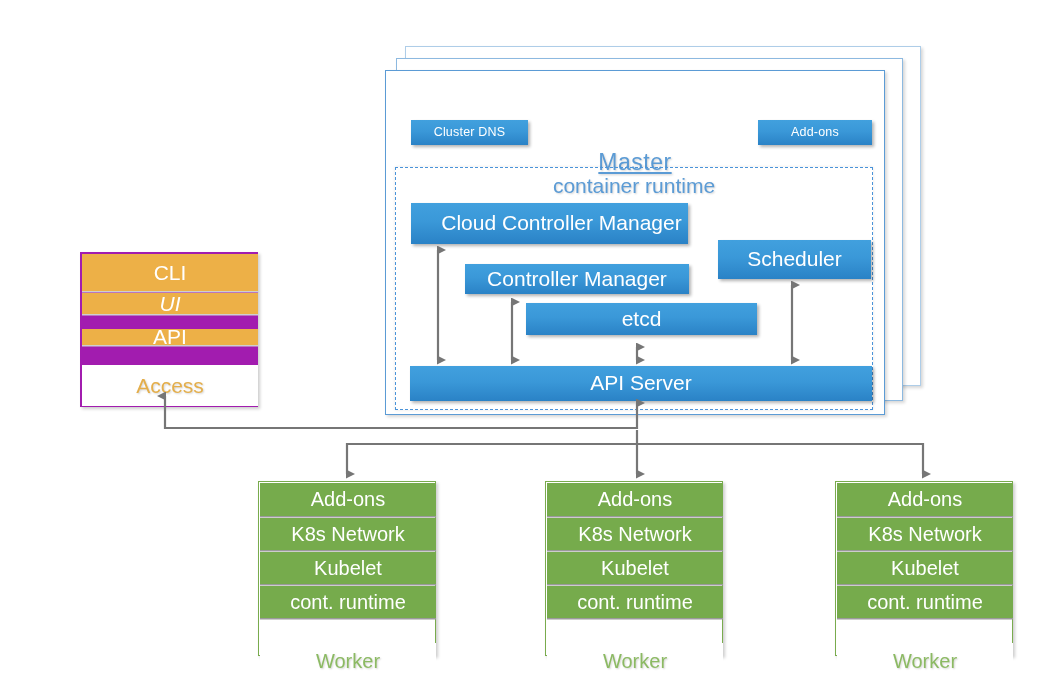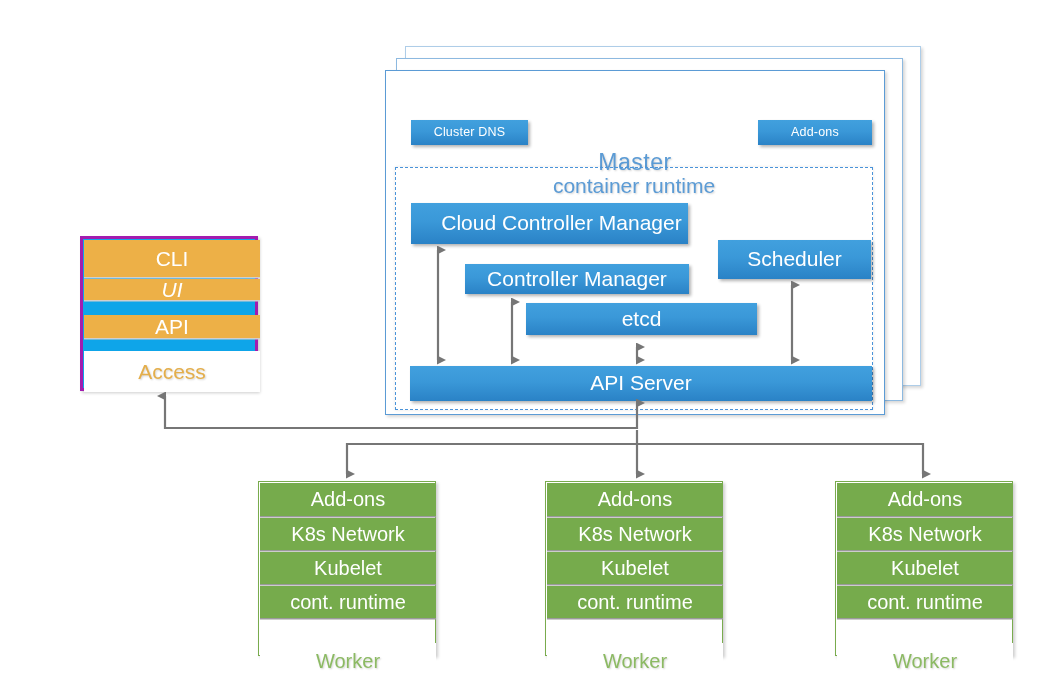--- a/index.html
+++ b/index.html
@@ -17,20 +17,21 @@
   .master-panel{
     border:1px solid #5b9bd5;background:#ffffff;
     box-shadow:2px 2px 3px rgba(0,0,0,.16);
   }
   .master-panel.back{border-color:#aecde8;}
   .master-panel.mid{border-color:#8db9e0;}
   .master-title{
     position:absolute;left:0;right:0;top:78px;text-align:center;
     color:#5b9bd5;font-size:23px;letter-spacing:.5px;
     text-shadow:1px 1px 2px rgba(0,0,0,.18);
+    text-decoration:underline;
   }
 
   
   .dashed-box{
     border:1.5px dashed #4a93d9;background:transparent;
     box-shadow:0 0 3px rgba(0,0,0,.10);
   }
   .dashed-title{
     position:absolute;left:0;right:0;top:6px;text-align:center;
     color:#5b9bd5;font-size:21px;
@@ -42,22 +43,23 @@
     display:flex;align-items:center;justify-content:center;
     background:linear-gradient(to bottom,#41a0de 0%,#3a98d8 45%,#2a82c6 100%);
     color:#ffffff;text-align:center;
     box-shadow:2px 2px 3px rgba(0,0,0,.30);
     font-size:21px;line-height:1.05;white-space:nowrap;
   }
   .bluebox.small{font-size:12.5px;letter-spacing:.2px;}
 
   
   .orange-shell{
-    background:#0ea5e9;border:3px solid #a21caf;
+    background:#a21caf;border:1px solid #a21caf;
     box-shadow:2px 2px 3px rgba(0,0,0,.20);
+    margin-top:16px;
   }
   .orange-bar{
     display:flex;align-items:center;justify-content:center;
     background:#edb047;color:#ffffff;font-size:21px;
     box-shadow:0 1.5px 0 #cfcfcf;
   }
   .orange-label{
     display:flex;align-items:center;justify-content:center;
     color:#e4ae4a;font-size:21px;background:#ffffff;
     text-shadow:1px 1px 2px rgba(0,0,0,.18);
@@ -106,21 +108,21 @@
 
   <div class="abs bluebox" style="left:526px;top:303px;width:231px;height:32px;">etcd</div>
 
   <div class="abs bluebox" style="left:718px;top:240px;width:153px;height:39px;">Scheduler</div>
 
   <div class="abs bluebox" style="left:410px;top:366px;width:462px;height:35px;">API Server</div>
 
   <div class="abs orange-shell" style="left:80px;top:236px;width:178px;height:155px;">
     <div class="orange-bar" style="position:absolute;left:1px;top:1px;width:176px;height:37px;">CLI</div>
     <div class="orange-bar" style="position:absolute;left:1px;top:40px;width:176px;height:21px;font-style:italic;">UI</div>
-    <div class="orange-bar" style="position:absolute;left:1px;top:76px;width:176px;height:23px;">API</div>
+    <div class="orange-bar" style="position:absolute;left:1px;top:76px;width:176px;height:16px;">API</div>
     <div class="orange-label" style="position:absolute;left:1px;top:112px;width:176px;height:41px;">Access</div>
   </div>
 
   <div class="abs green-shell" style="left:258px;top:481px;width:178px;height:175px;">
     <div class="green-bar" style="position:absolute;left:1px;top:1px;width:176px;height:33px;">Add-ons</div>
     <div class="green-bar" style="position:absolute;left:1px;top:36px;width:176px;height:32px;">K8s Network</div>
     <div class="green-bar" style="position:absolute;left:1px;top:70px;width:176px;height:32px;">Kubelet</div>
     <div class="green-bar" style="position:absolute;left:1px;top:104px;width:176px;height:32px;">cont. runtime</div>
     <div class="green-label" style="position:absolute;left:1px;top:137px;width:176px;height:36px;">Worker</div>
   </div>

